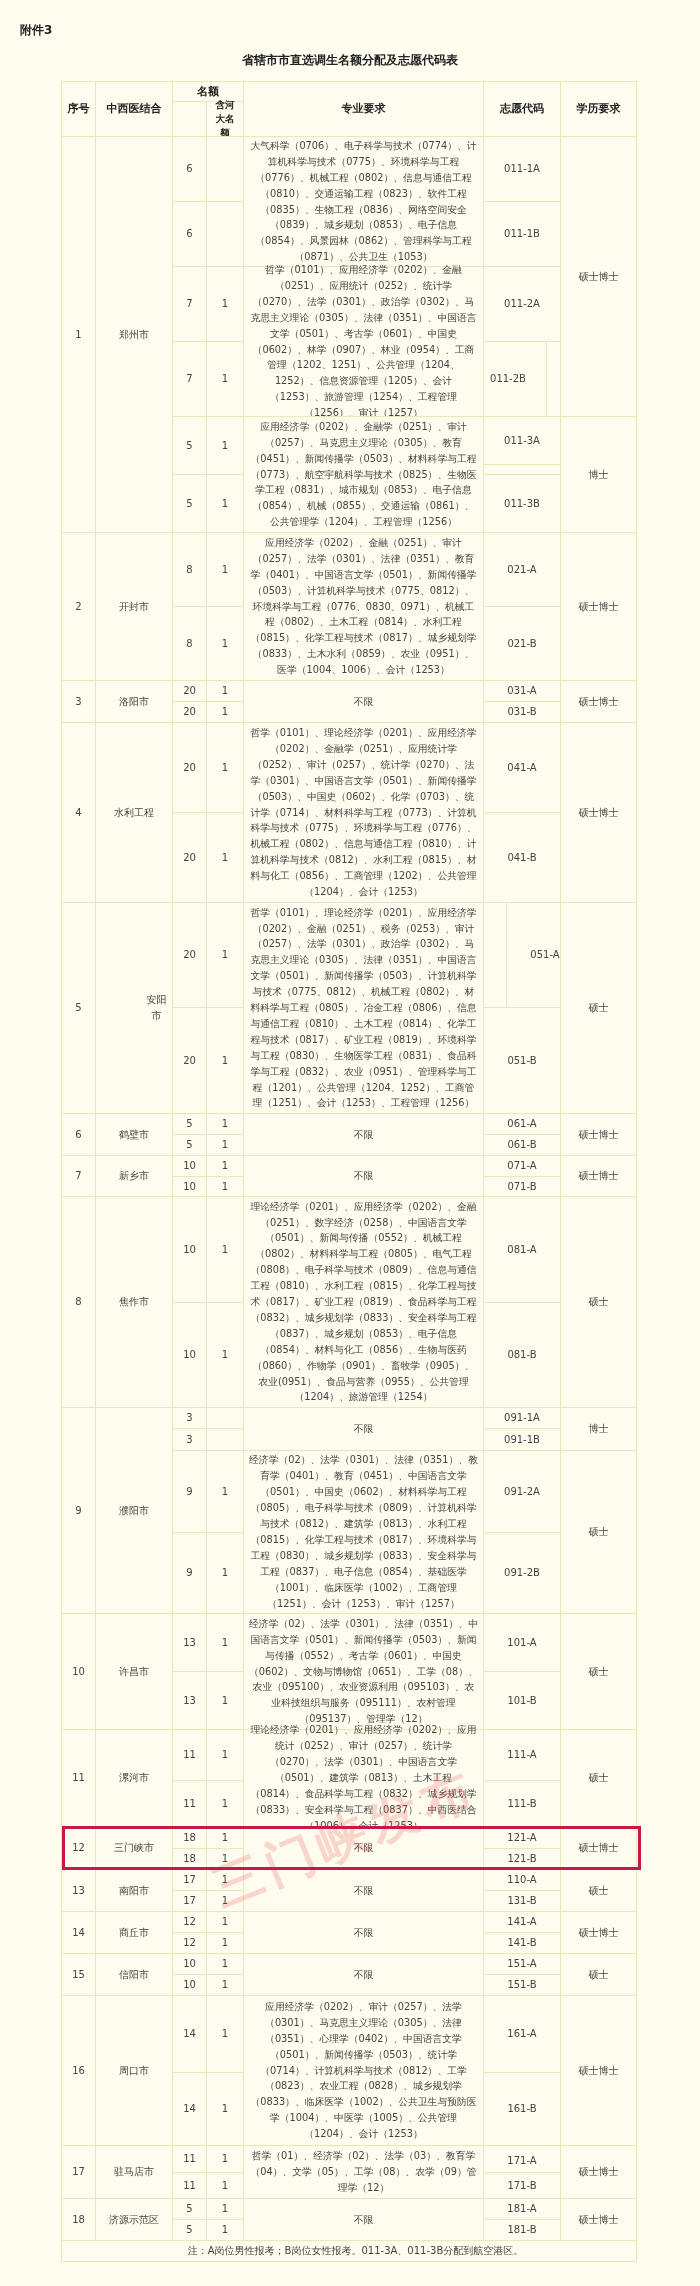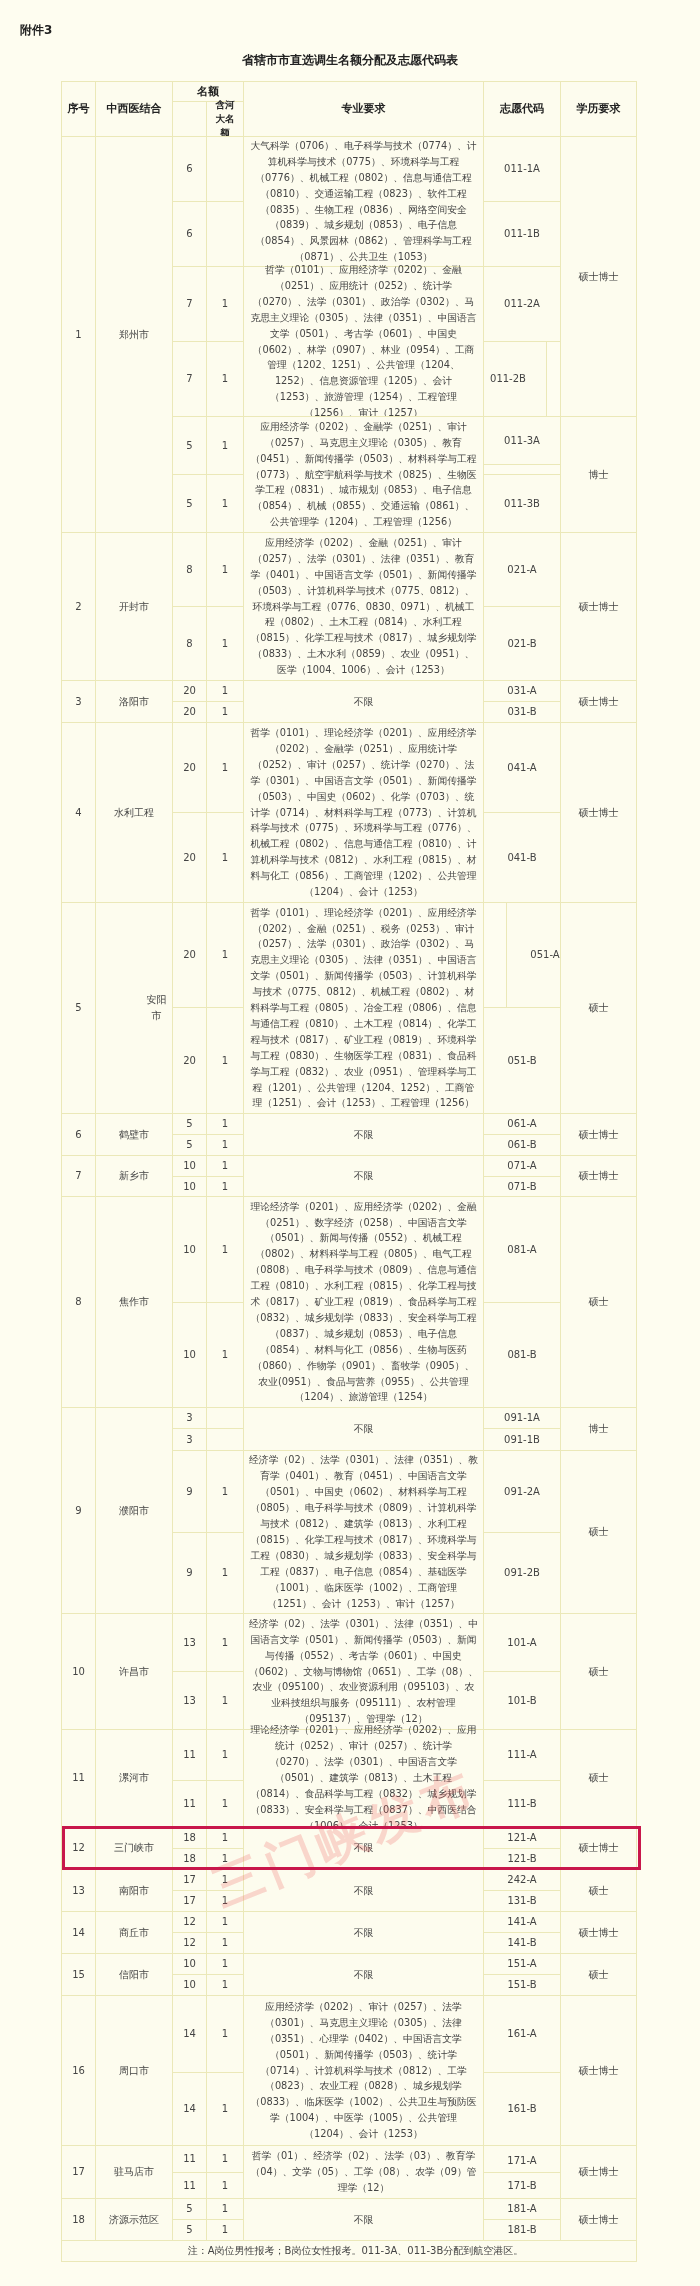--- a/index.html
+++ b/index.html
@@ -204,21 +204,21 @@
   <div class="cell" style="left:172px;top:1848px;width:35px;height:22px;">18</div>
   <div class="cell" style="left:206px;top:1848px;width:38px;height:22px;">1</div>
   <div class="cell" style="left:483px;top:1848px;width:78px;height:22px;">121-B</div>
   <div class="cell major" style="left:243px;top:1826px;width:241px;height:44px;">不限</div>
   <div class="cell" style="left:560px;top:1826px;width:77px;height:44px;">硕士博士</div>
 
   <div class="cell" style="left:61px;top:1869px;width:35px;height:43px;">13</div>
   <div class="cell" style="left:95px;top:1869px;width:78px;height:43px;">南阳市</div>
   <div class="cell" style="left:172px;top:1869px;width:35px;height:22px;">17</div>
   <div class="cell" style="left:206px;top:1869px;width:38px;height:22px;">1</div>
-  <div class="cell" style="left:483px;top:1869px;width:78px;height:22px;">242-A</div>
+  <div class="cell" style="left:483px;top:1869px;width:78px;height:22px;">110-A</div>
   <div class="cell" style="left:172px;top:1890px;width:35px;height:22px;">17</div>
   <div class="cell" style="left:206px;top:1890px;width:38px;height:22px;">1</div>
   <div class="cell" style="left:483px;top:1890px;width:78px;height:22px;">131-B</div>
   <div class="cell major" style="left:243px;top:1869px;width:241px;height:43px;">不限</div>
   <div class="cell" style="left:560px;top:1869px;width:77px;height:43px;">硕士</div>
 
   <div class="cell" style="left:61px;top:1911px;width:35px;height:43px;">14</div>
   <div class="cell" style="left:95px;top:1911px;width:78px;height:43px;">商丘市</div>
   <div class="cell" style="left:172px;top:1911px;width:35px;height:22px;">12</div>
   <div class="cell" style="left:206px;top:1911px;width:38px;height:22px;">1</div>

